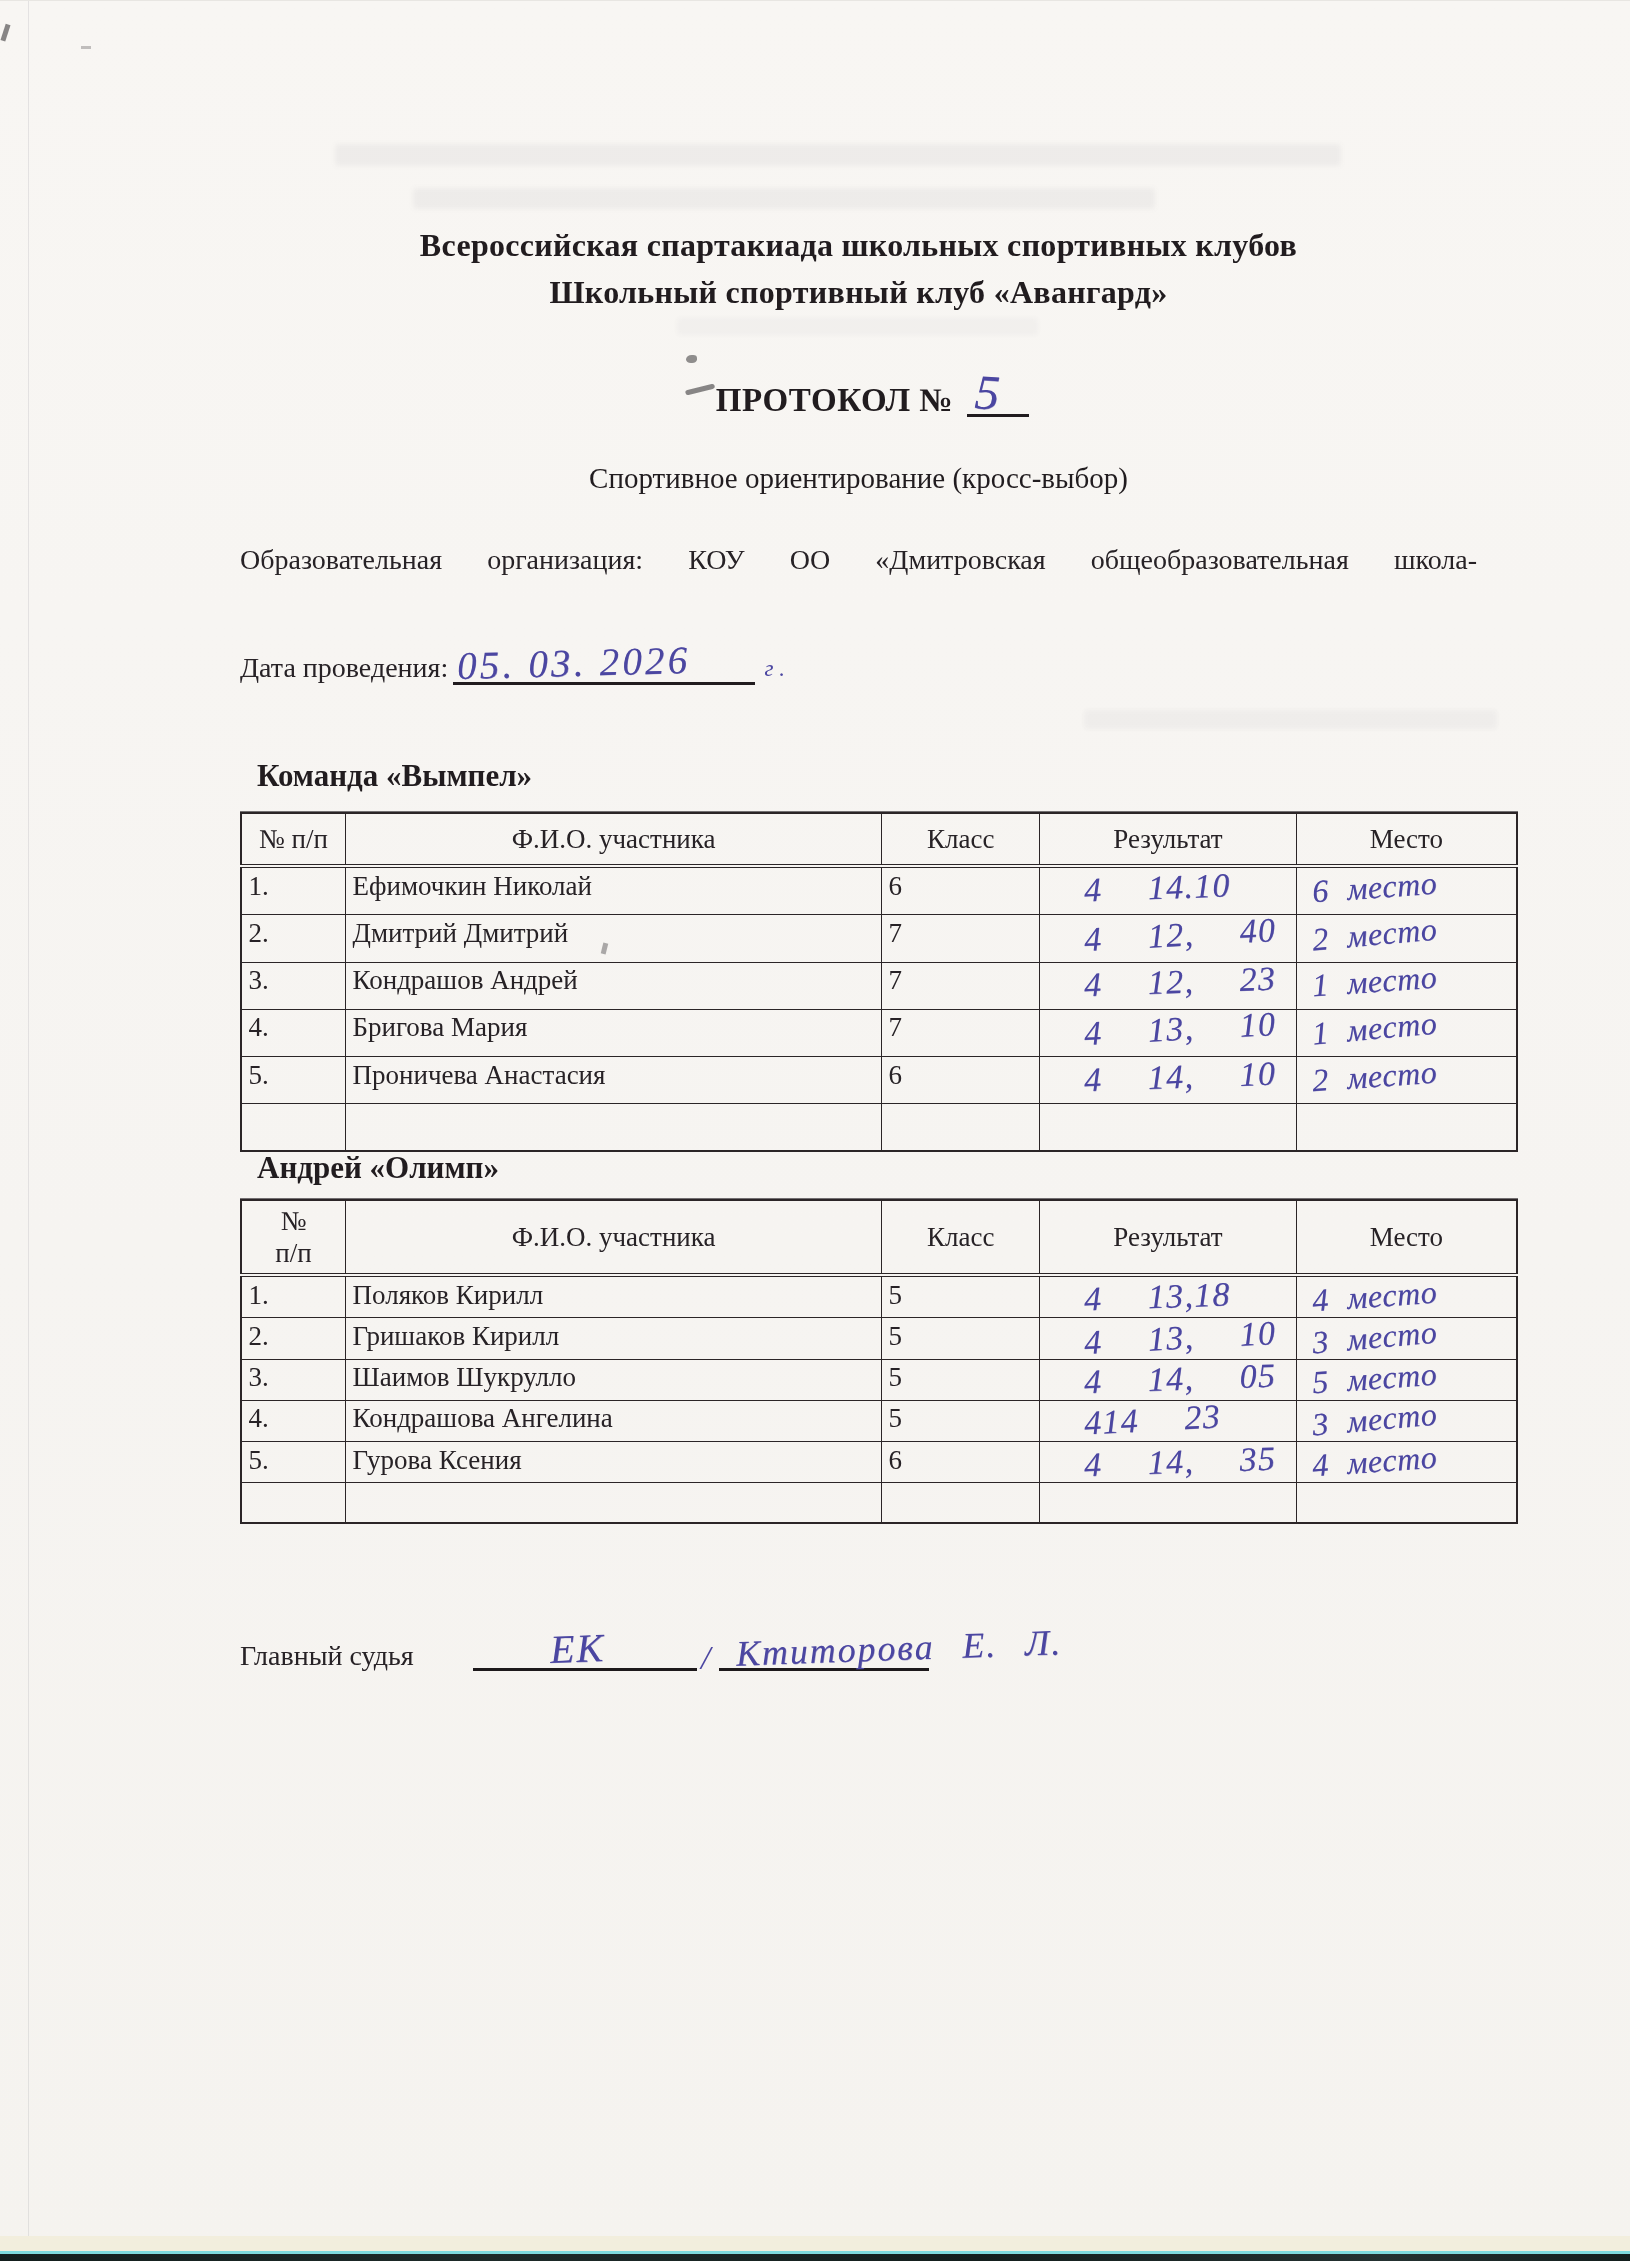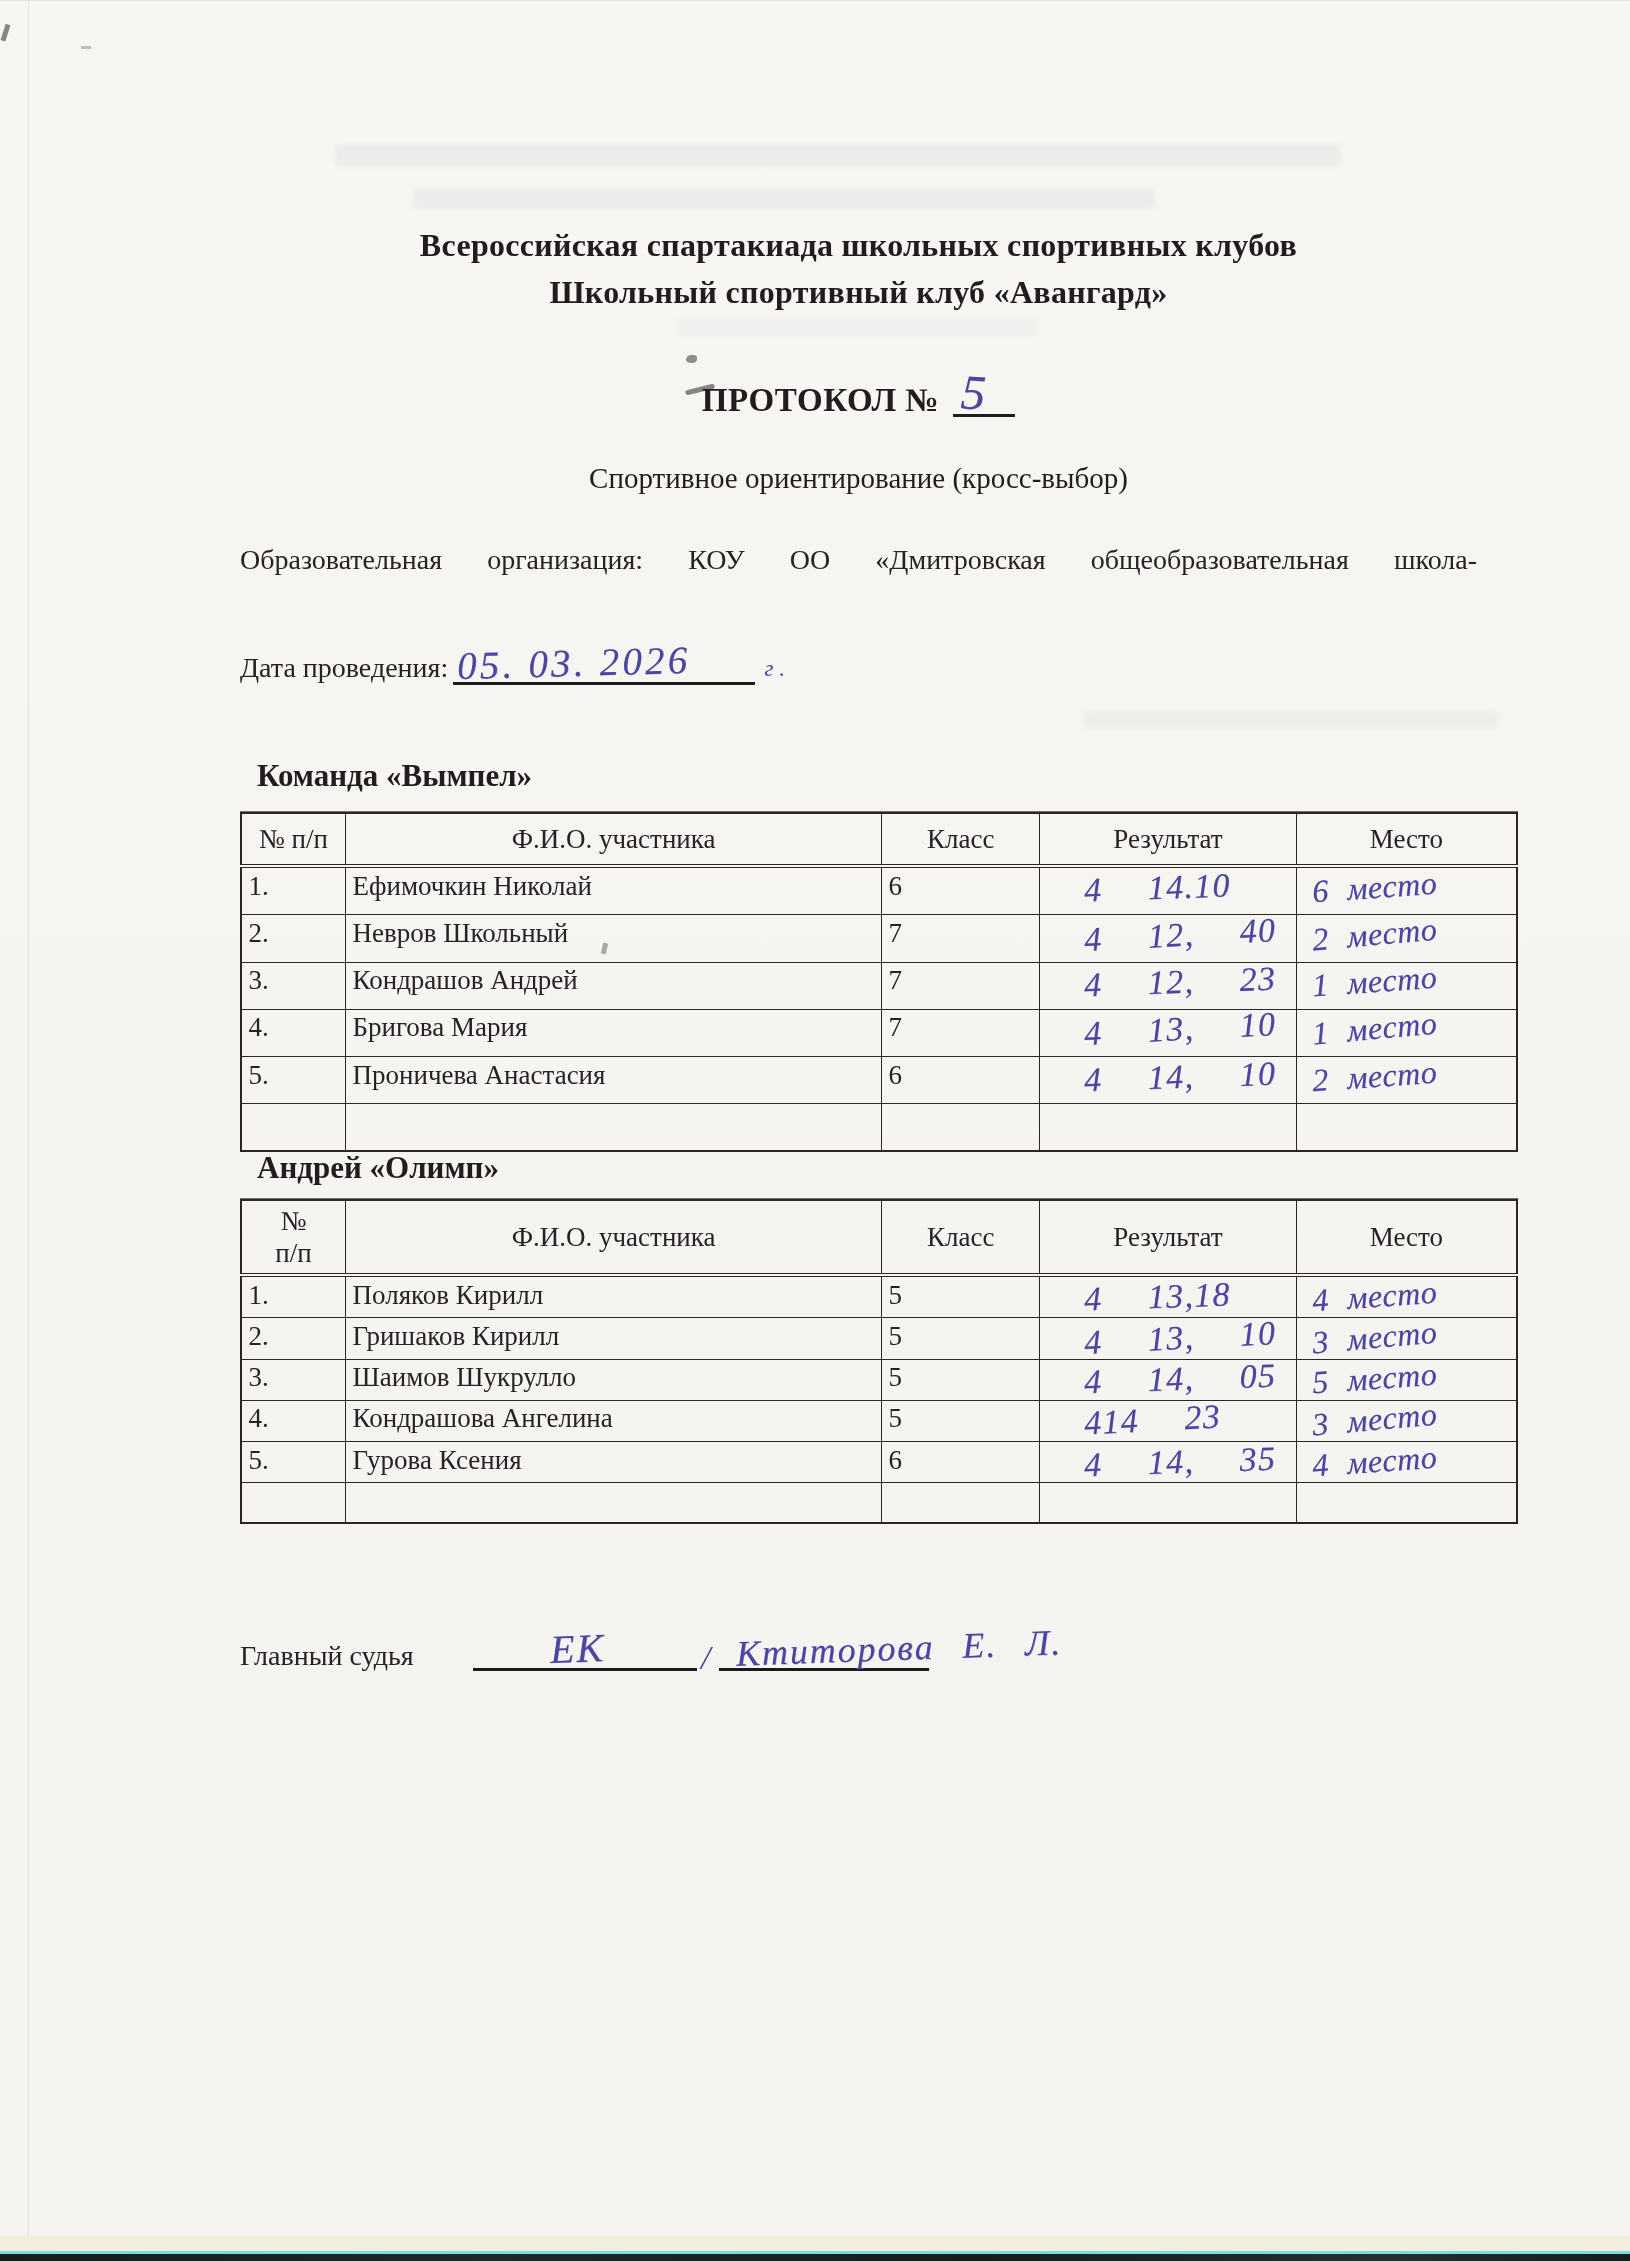--- a/index.html
+++ b/index.html
@@ -53,21 +53,21 @@
 
   
   .content { position: absolute; left: 240px; top: 0; width: 1280px; }
 
   .titles { position: absolute; top: 221px; left: 0; width: 1237px; text-align: center; }
   .title-line {
     font-size: 32px; font-weight: bold; line-height: 47px;
     letter-spacing: 0.3px; color: #211c1f;
   }
 
-  .protocol-row { position: absolute; top: 377px; left: 0; width: 1237px; text-align: center; white-space: nowrap; }
+  .protocol-row { position: absolute; top: 377px; left: 14px; width: 1237px; text-align: center; white-space: nowrap; }
   .protocol-label { font-size: 33px; font-weight: bold; color: #211c1f; letter-spacing: 0.6px; }
   .protocol-underline {
     display: inline-block; position: relative;
     width: 62px; height: 36px; margin-left: 14px;
     border-bottom: 3.9px solid #211c1f;
     vertical-align: -6.4px;
   }
   .hw { font-style: italic; color: #4b46a1; font-family: "Liberation Serif", serif; }
   .protocol-number {
     position: absolute; left: 7.7px; bottom: -2.6px;
@@ -252,21 +252,21 @@
         <tbody>
           <tr>
             <td class="c-num">1.</td>
             <td class="c-name">Ефимочкин Николай</td>
             <td class="c-class">6</td>
             <td class="c-result"><span class="hw hw-result">4 14.10</span></td>
             <td class="c-place"><span class="hw hw-place">6 место</span></td>
           </tr>
           <tr>
             <td class="c-num">2.</td>
-            <td class="c-name">Невров Школьный</td>
+            <td class="c-name">Дмитрий Дмитрий</td>
             <td class="c-class">7</td>
             <td class="c-result"><span class="hw hw-result">4 12, 40</span></td>
             <td class="c-place"><span class="hw hw-place">2 место</span></td>
           </tr>
           <tr>
             <td class="c-num">3.</td>
             <td class="c-name">Кондрашов Андрей</td>
             <td class="c-class">7</td>
             <td class="c-result"><span class="hw hw-result">4 12, 23</span></td>
             <td class="c-place"><span class="hw hw-place">1 место</span></td>

